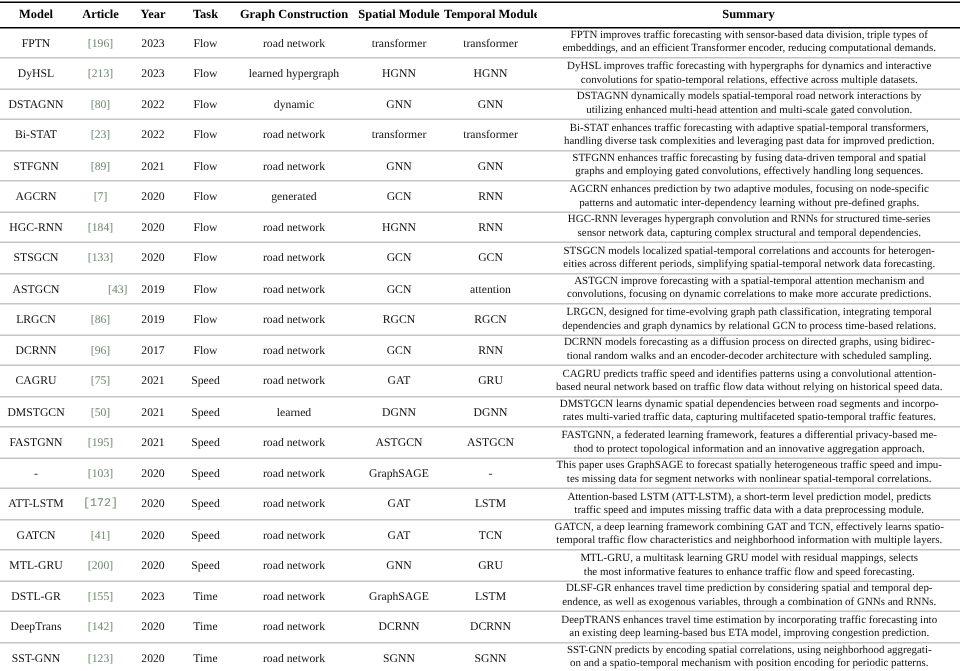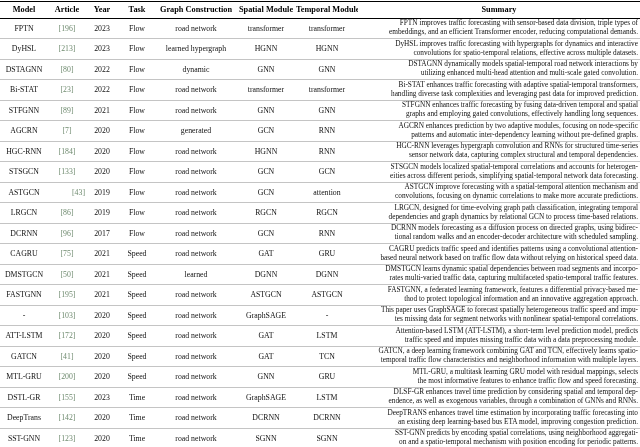--- a/index.html
+++ b/index.html
@@ -41,21 +41,21 @@
     height: 19.5px;
     padding: 0;
     color: #111111;
     overflow: hidden;
     white-space: nowrap;
   }
   tbody tr + tr td {
     border-top: 0.55px solid #c4c4c4;
   }
   td.summary-cell {
-    text-align: right;
+    text-align: center;
     font-size: 7.3px;
     line-height: 8.9px;
     white-space: pre-line;
     padding: 0 2px 0 3px;
   }
   td.article-cell span.cite {
     cursor: pointer;
   }
 </style>
 </head>
@@ -261,21 +261,21 @@
     <td class="task-cell">Speed</td>
     <td class="graph-cell">road network</td>
     <td class="spatial-cell">GraphSAGE</td>
     <td class="temporal-cell">-</td>
     <td class="summary-cell">This paper uses GraphSAGE to forecast spatially heterogeneous traffic speed and impu-
 tes missing data for segment networks with nonlinear spatial-temporal correlations.</td>
   </tr>
 
   <tr>
     <td class="model-cell">ATT-LSTM</td>
-    <td class="article-cell"><span class="cite" style="color: rgb(110, 138, 110);">[172]</span></td>
+    <td class="article-cell"><span class="cite" style="color: rgb(110, 138, 110); font-family: Liberation Mono, monospace;">[172]</span></td>
     <td class="year-cell">2020</td>
     <td class="task-cell">Speed</td>
     <td class="graph-cell">road network</td>
     <td class="spatial-cell">GAT</td>
     <td class="temporal-cell">LSTM</td>
     <td class="summary-cell">Attention-based LSTM (ATT-LSTM), a short-term level prediction model, predicts
 traffic speed and imputes missing traffic data with a data preprocessing module.</td>
   </tr>
 
   <tr>

